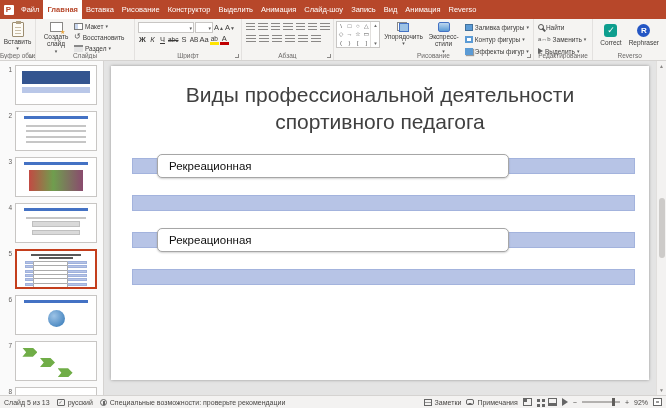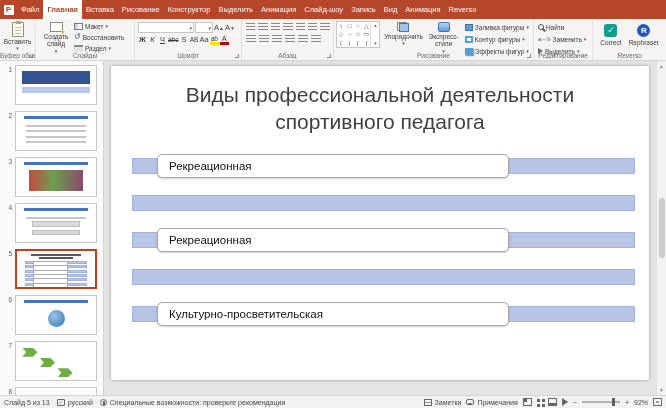--- a/index.html
+++ b/index.html
@@ -450,26 +450,20 @@
           <div class="sbar"></div>
         </div>
         <div class="srow">
           <div class="sbar"></div>
           <div class="sbox">
               <span>Рекреационная</span>
             </div>
         </div>
         <div class="srow">
           <div class="sbar"></div>
-        </div>
-        <div class="srow">
-          <div class="sbar"></div>
-          <div class="sbox">
-              <span>Культурно-просветительская</span>
-            </div>
         </div>
       </div>
     </div>
     <div class="vscroll">
       <span>▲</span>
       <span class="vbar"></span>
       <span>▼</span>
     </div>
   </div>
 </div>

